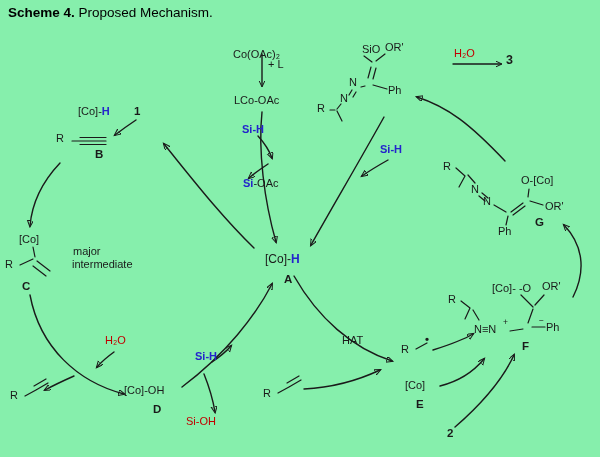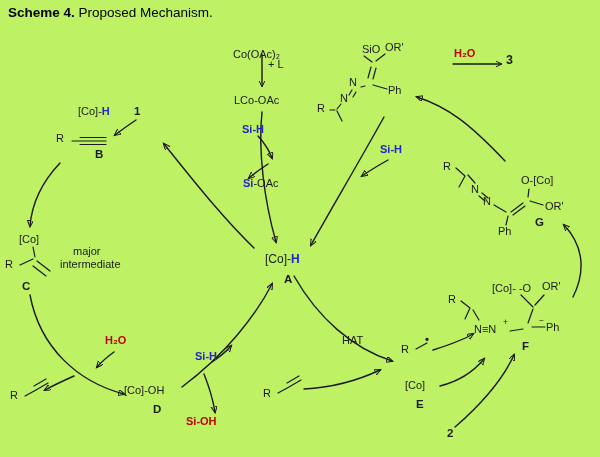--- a/index.html
+++ b/index.html
@@ -1,22 +1,22 @@
 <!DOCTYPE html>
 <html style="--blue: #2424cc; --red: #c00000;"><head>
 <meta charset="utf-8">
 <style>
   html,body{margin:0;padding:0;background:#ffffff;}
-  #stage{position:relative;width:600px;height:457px;background:#bef264;
+  #stage{position:relative;width:600px;height:457px;background:#86efac;
          font-family:"Liberation Sans","DejaVu Sans",sans-serif;color:#1a1a1a;overflow:hidden;}
   .lbl{position:absolute;font-size:11px;line-height:13px;white-space:nowrap;}
   .tag{font-weight:700;font-size:11.5px;}
   .num{font-weight:700;font-size:11.5px;}
   .bblue{color:var(--blue,#2424cc);font-weight:700;}
-  .red{color:var(--red,#c00000);font-weight:700;}
+  .red{color:var(--red,#c00000);font-weight:400;}
   .title{position:absolute;left:8px;top:5px;font-size:13.5px;color:#000;}
   .title .b{font-weight:700;}
   .sup{position:absolute;font-size:8.5px;line-height:9px;}
   svg#wires{position:absolute;left:0;top:0;pointer-events:none;}
   svg#wires path{fill:none;stroke:#1a1a1a;stroke-linecap:round;}
   svg#wires path.ar{stroke-width:1.4;marker-end:url(#ah);}
   svg#wires path.bd{stroke-width:1.2;}
 </style>
 </head>
 <body>
@@ -88,21 +88,21 @@
 
   <div class="lbl" style="left:78px;top:105px"><span>[Co]-</span><span class="bblue">H</span></div>
   <div class="lbl num" style="left:134px;top:105px">1</div>
   <div class="lbl" style="left:56px;top:132px">R</div>
   <div class="lbl tag" style="left:95px;top:148px">B</div>
 
   <div class="lbl" style="left:19px;top:233px">[Co]</div>
   <div class="lbl" style="left:5px;top:258px">R</div>
   <div class="lbl tag" style="left:22px;top:280px">C</div>
   <div class="lbl" style="left:73px;top:245px">major</div>
-  <div class="lbl" style="left:60px;top:258px">intermediate</div>
+  <div class="lbl" style="left:72px;top:258px">intermediate</div>
 
   <div class="lbl red" style="left:105px;top:334px">H₂O</div>
   <div class="lbl" style="left:124px;top:384px">[Co]-OH</div>
   <div class="lbl tag" style="left:153px;top:403px">D</div>
   <div class="lbl bblue" style="left:195px;top:350px">Si-H</div>
   <div class="lbl red" style="left:186px;top:415px">Si-OH</div>
   <div class="lbl" style="left:10px;top:389px">R</div>
 
   <div class="lbl" style="left:342px;top:334px">HAT</div>
   <div class="lbl" style="left:263px;top:387px">R</div>

